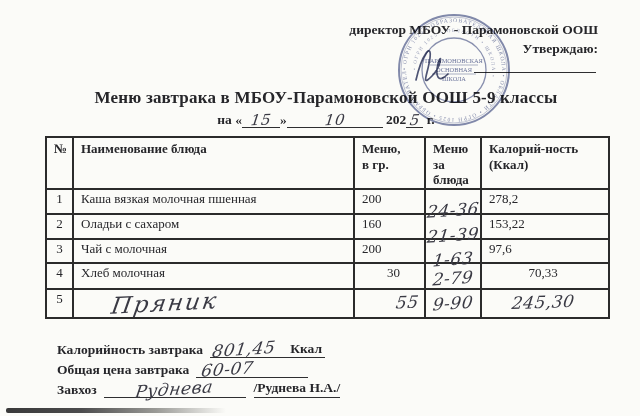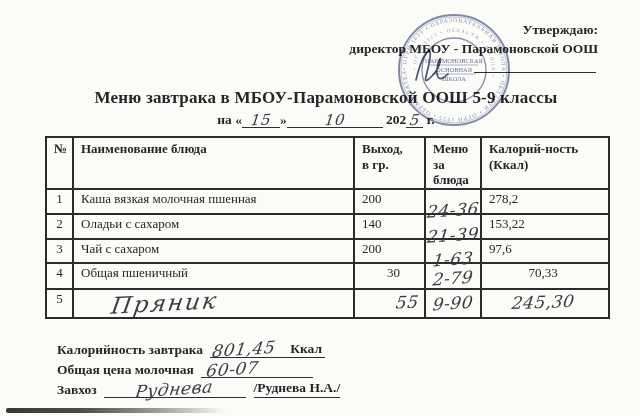--- a/index.html
+++ b/index.html
@@ -88,22 +88,22 @@
     position:absolute;left:6px;bottom:3px;width:250px;height:5px;border-radius:2px;
     background:linear-gradient(to right,#39393a 0%,#4b4b4c 30%,#9a9a96 60%,rgba(250,250,247,0) 88%);
   }
 </style>
 </head>
 <body>
 
 <div class="page">
 
   <div class="approval">
+    <div>директор МБОУ - Парамоновской ООШ</div>
     <div>Утверждаю:</div>
-    <div>директор МБОУ - Парамоновской ООШ</div>
     <div class="approval-sign-line">
       <span class="sig-underline"></span>
     </div>
   </div>
 
   <div class="stamp">
     <svg viewBox="0 0 120 120" xmlns="http://www.w3.org/2000/svg">
       <defs>
         <path id="ringPath" d="M 60,60 m -48,0 a 48,48 0 1,1 96,0 a 48,48 0 1,1 -96,0"></path>
         <path id="ringPath2" d="M 60,60 m -38,0 a 38,38 0 1,1 76,0 a 38,38 0 1,1 -76,0"></path>
@@ -144,21 +144,21 @@
         <col style="width:281px">
         <col style="width:71px">
         <col style="width:56px">
         <col style="width:128px">
     </colgroup>
     <tbody>
         <tr class="hdr">
       <th class="c-num">№</th>
       <th>Наименование блюда</th>
       <th>
-        <div>Выход,</div>
+        <div>Меню,</div>
         <div>в гр.</div>
       </th>
       <th>
         <div>Меню</div>
         <div>за</div>
         <div>блюда</div>
       </th>
       <th>
         <div>Калорий-ность</div>
         <div>(Ккал)</div>
@@ -169,38 +169,38 @@
       <td class="name">Каша вязкая молочная пшенная</td>
       <td class="weight">200</td>
       <td class="price">
             <span class="hw hw-lg">24-36</span>
           </td>
       <td class="cal">278,2</td>
     </tr>
     <tr class="r2">
       <td class="num">2</td>
       <td class="name">Оладьи с  сахаром</td>
-      <td class="weight">140</td>
+      <td class="weight">160</td>
       <td class="price">
             <span class="hw hw-lg">21-39</span>
           </td>
       <td class="cal">153,22</td>
     </tr>
     <tr class="r3">
       <td class="num">3</td>
-      <td class="name">Чай с сахаром</td>
+      <td class="name">Чай с молочная</td>
       <td class="weight">200</td>
       <td class="price">
             <span class="hw hw-lg">1-63</span>
           </td>
       <td class="cal">97,6</td>
     </tr>
     <tr class="r4">
       <td class="num">4</td>
-      <td class="name">Общая пшеничный</td>
+      <td class="name">Хлеб молочная</td>
       <td class="weight">30</td>
       <td class="price">
             <span class="hw hw-lg">2-79</span>
           </td>
       <td class="cal">70,33</td>
     </tr>
     <tr class="r5">
       <td class="num">5</td>
       <td class="name"><span class="hw">Пряник</span></td>
       <td class="weight"><span class="hw hw-lg">55</span></td>
@@ -214,21 +214,21 @@
 
   <div class="docfooter">
     <div class="f-line">
       <span class="f-label">Калорийность завтрака</span>
       <span class="f-uline f-cal">
         <span class="hw hw-lg">801,45</span>
         <span class="unit">Ккал</span>
       </span>
     </div>
     <div class="f-line">
-      <span class="f-label">Общая цена молочная</span>
+      <span class="f-label">Общая цена завтрака</span>
       <span class="f-uline f-total">
         <span class="hw hw-lg">60-07</span>
       </span>
     </div>
     <div class="f-line">
       <span class="f-label">Завхоз</span>
       <span class="f-uline f-signline">
         <span class="hw hw-lg">Руднева</span>
       </span>
       <span class="f-name">/Руднева Н.А./</span>

